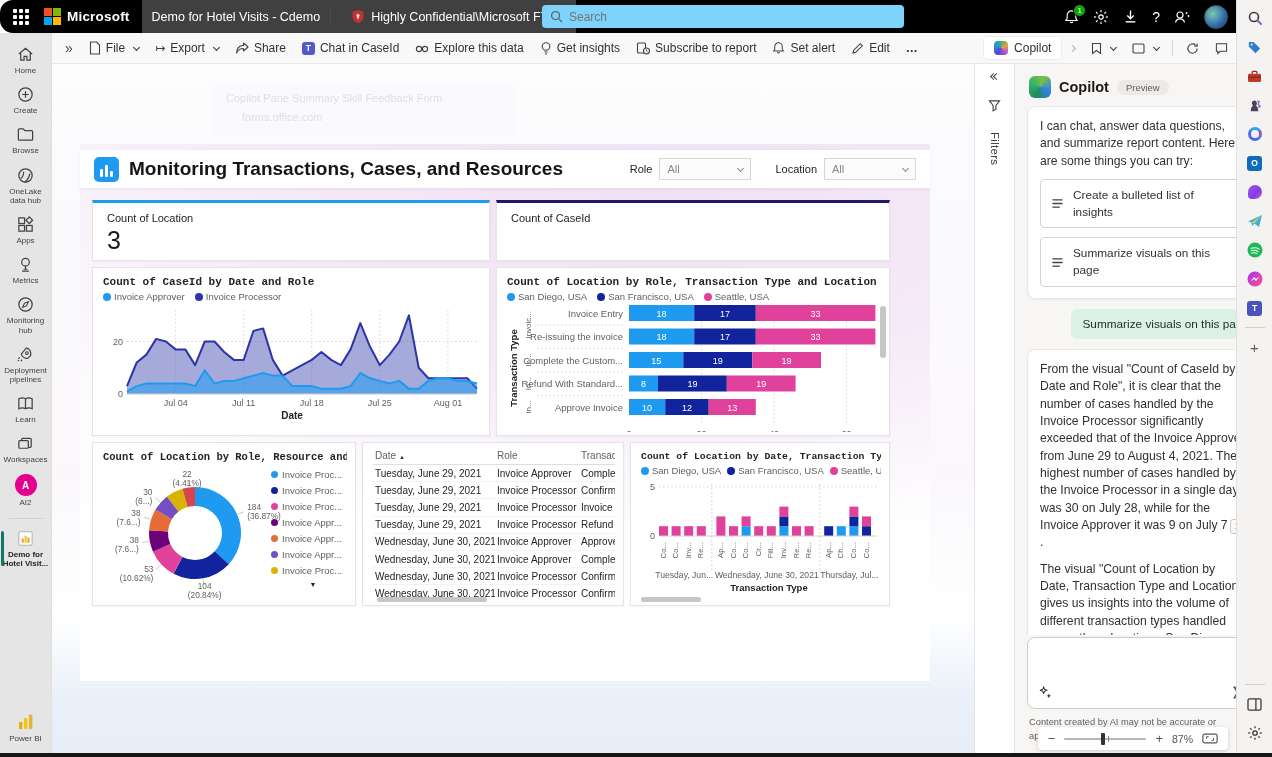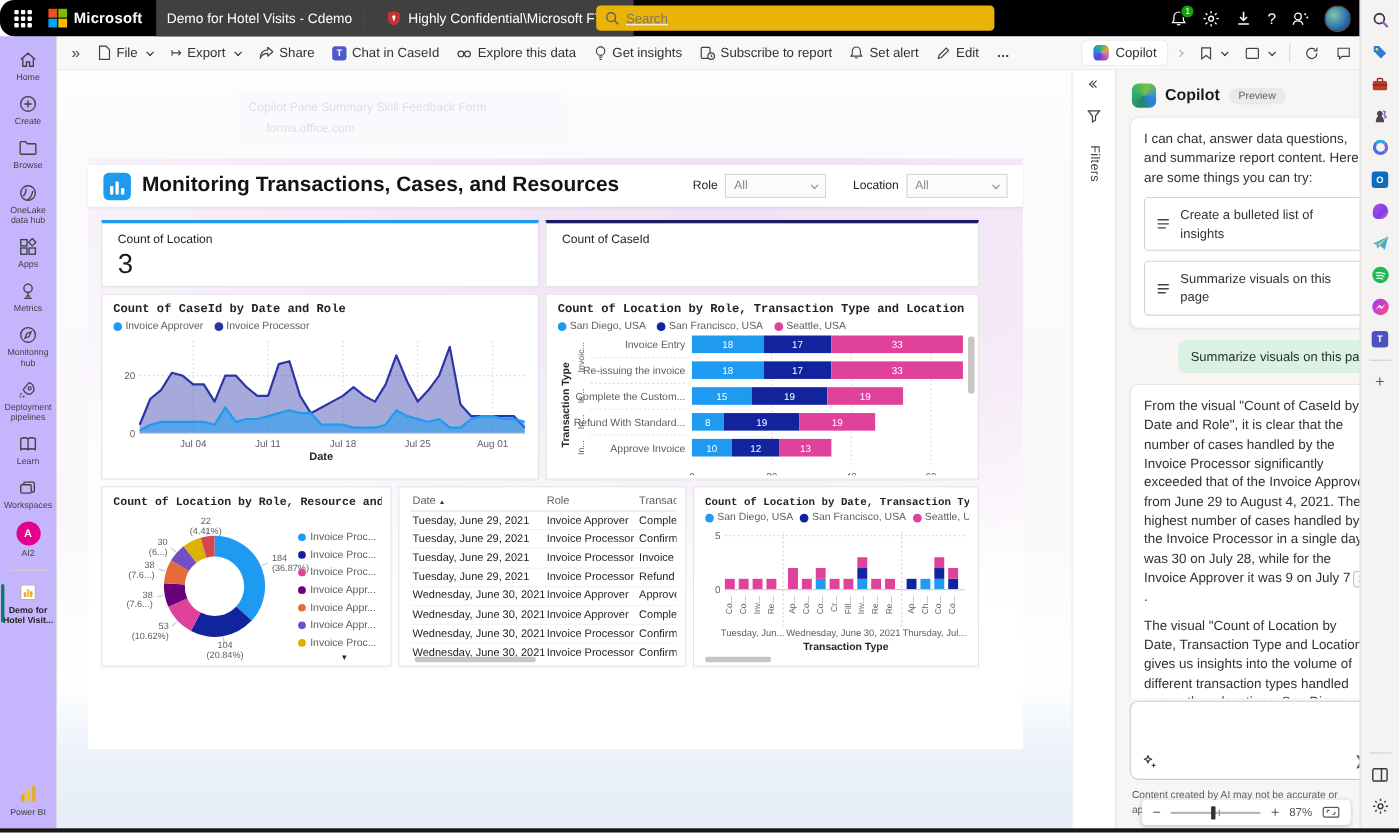--- a/index.html
+++ b/index.html
@@ -13,30 +13,30 @@
 .waffle{width:26px;height:26px;display:grid;grid-template-columns:repeat(3,4px);grid-template-rows:repeat(3,4px);gap:2px;place-content:center;margin-right:10px;cursor:pointer;}
 .waffle i{background:#fff;border-radius:1px;}
 .mslogo{display:flex;align-items:center;gap:6px;margin-right:12px;}
 .msquares{display:grid;grid-template-columns:8px 8px;grid-template-rows:8px 8px;gap:1px;}
 .mslogo b{font-size:13.5px;letter-spacing:.2px;}
 .tb-sep{width:1px;height:18px;background:#4a4a4a;margin:0 10px;}
 .tb-title-cluster{display:flex;align-items:center;background:#404040;height:33px;padding:0 10px;}
 .tb-title{font-size:12.5px;}
 .shield{margin:0 6px 0 10px;}
 .tb-sens{font-size:12.5px;}
-#search-box{position:absolute;left:542px;top:5px;width:362px;height:23px;background:#eab308;border-radius:4px;display:flex;align-items:center;padding:0 8px;gap:6px;text-decoration:underline;}
+#search-box{position:absolute;left:542px;top:5px;width:362px;height:23px;background:#7dd3fc;border-radius:4px;display:flex;align-items:center;padding:0 8px;gap:6px;}
 #search-box input{border:none;outline:none;font-size:12px;width:100%;color:#333;font-family:inherit;background:transparent;}
 #topbar-right{position:absolute;right:44px;top:0;height:33px;display:flex;align-items:center;gap:14px;}
 .tbi{position:relative;color:#fff;cursor:pointer;display:flex;align-items:center;}
 .badge{position:absolute;top:-5px;right:-7px;background:#13a10e;border:1px solid #000;color:#fff;border-radius:50%;width:13px;height:13px;font-size:8px;display:flex;align-items:center;justify-content:center;}
 .avatar{width:24px;height:24px;border-radius:50%;background:radial-gradient(circle at 35% 35%,#7ec8a9,#2b6cb0 60%,#1b3a5c);border:1px solid #555;}
 .help-q{font-size:14px;color:#fff;}
 
 #content{display:flex;height:720px;}
-#leftnav{width:52px;background:#c4b5fd;border-right:1px solid #e1dfdd;display:flex;flex-direction:column;align-items:center;padding-top:8px;gap:2px;flex-shrink:0;}
+#leftnav{width:52px;background:#e5e5e5;border-right:1px solid #e1dfdd;display:flex;flex-direction:column;align-items:center;padding-top:8px;gap:2px;flex-shrink:0;}
 .nav-item{width:52px;display:flex;flex-direction:column;align-items:center;padding:4px 1px;cursor:pointer;position:relative;color:#424242;}
 .nav-item span.lbl{font-size:8px;text-align:center;line-height:1.15;margin-top:2px;color:#424242;}
 .nav-item.active .lbl{font-weight:bold;color:#252423;}
 .nav-item.active::before{content:"";position:absolute;left:1px;top:6px;bottom:6px;width:3px;background:#117865;border-radius:2px;}
 .nav-div{width:34px;height:1px;background:#d2d0ce;margin:4px 0;}
 .ai2-circle{width:22px;height:22px;border-radius:50%;background:#e3008c;color:#fff;font-size:10px;font-weight:bold;display:flex;align-items:center;justify-content:center;}
 #centercol{flex:1;display:flex;flex-direction:column;min-width:0;}
 
 #toolbar{height:31px;background:#f8f8f8;border-bottom:1px solid #e8e8e8;display:flex;align-items:center;padding:0 8px 0 6px;gap:2px;color:#323130;flex-shrink:0;}
 .tool-item{display:flex;align-items:center;gap:5px;padding:4px 7px;border-radius:3px;cursor:pointer;font-size:12px;white-space:nowrap;}
@@ -587,21 +587,21 @@
                   <text x="37.5" y="53.2" text-anchor="end" font-size="8.3" fill="#605e5c"><tspan x="37.5" dy="0">38</tspan><tspan x="37.5" dy="9">(7.6...)</tspan></text>
                   <path d="M52.5 46.4A46 46 0 0 1 64.0 33.5L75.6 48.6A27 27 0 0 0 68.8 56.2Z" fill="#744ec2"></path>
                   <polyline points="56.9,38.8 52.4,34.8" fill="none" stroke="#c8c6c4"></polyline>
                   <text x="49.4" y="32.1" text-anchor="end" font-size="8.3" fill="#605e5c"><tspan x="49.4" dy="0">30</tspan><tspan x="49.4" dy="9">(6...)</tspan></text>
                   <path d="M64.0 33.5A46 46 0 0 1 79.4 25.8L84.6 44.0A27 27 0 0 0 75.6 48.6Z" fill="#d9b300"></path>
                   <path d="M79.4 25.8A46 46 0 0 1 92.0 24.0L92.0 43.0A27 27 0 0 0 84.6 44.0Z" fill="#d64550"></path>
                   <polyline points="85.5,23.5 84.7,17.5" fill="none" stroke="#c8c6c4"></polyline>
                   <text x="84.1" y="13.5" text-anchor="middle" font-size="8.3" fill="#605e5c"><tspan x="84.1" dy="0">22</tspan><tspan x="84.1" dy="9">(4.41%)</tspan></text>
                 </svg>
               </div>
-            <div id="donut-legend" style="margin-top:20px;width:84px;flex-shrink:0;">
+            <div id="donut-legend" style="margin-top:6px;width:84px;flex-shrink:0;">
                 <div style="display:flex;align-items:center;gap:4px;margin-bottom:5px;">
                   <span style="width:7px;height:7px;border-radius:50%;background:#1e9bf0;flex-shrink:0;"></span>
                   <span style="font-size:9.5px;color:#605e5c;white-space:nowrap;overflow:hidden;">Invoice Proc...</span>
                 </div>
                 <div style="display:flex;align-items:center;gap:4px;margin-bottom:5px;">
                   <span style="width:7px;height:7px;border-radius:50%;background:#12239e;flex-shrink:0;"></span>
                   <span style="font-size:9.5px;color:#605e5c;white-space:nowrap;overflow:hidden;">Invoice Proc...</span>
                 </div>
                 <div style="display:flex;align-items:center;gap:4px;margin-bottom:5px;">
                   <span style="width:7px;height:7px;border-radius:50%;background:#e0419b;flex-shrink:0;"></span>

